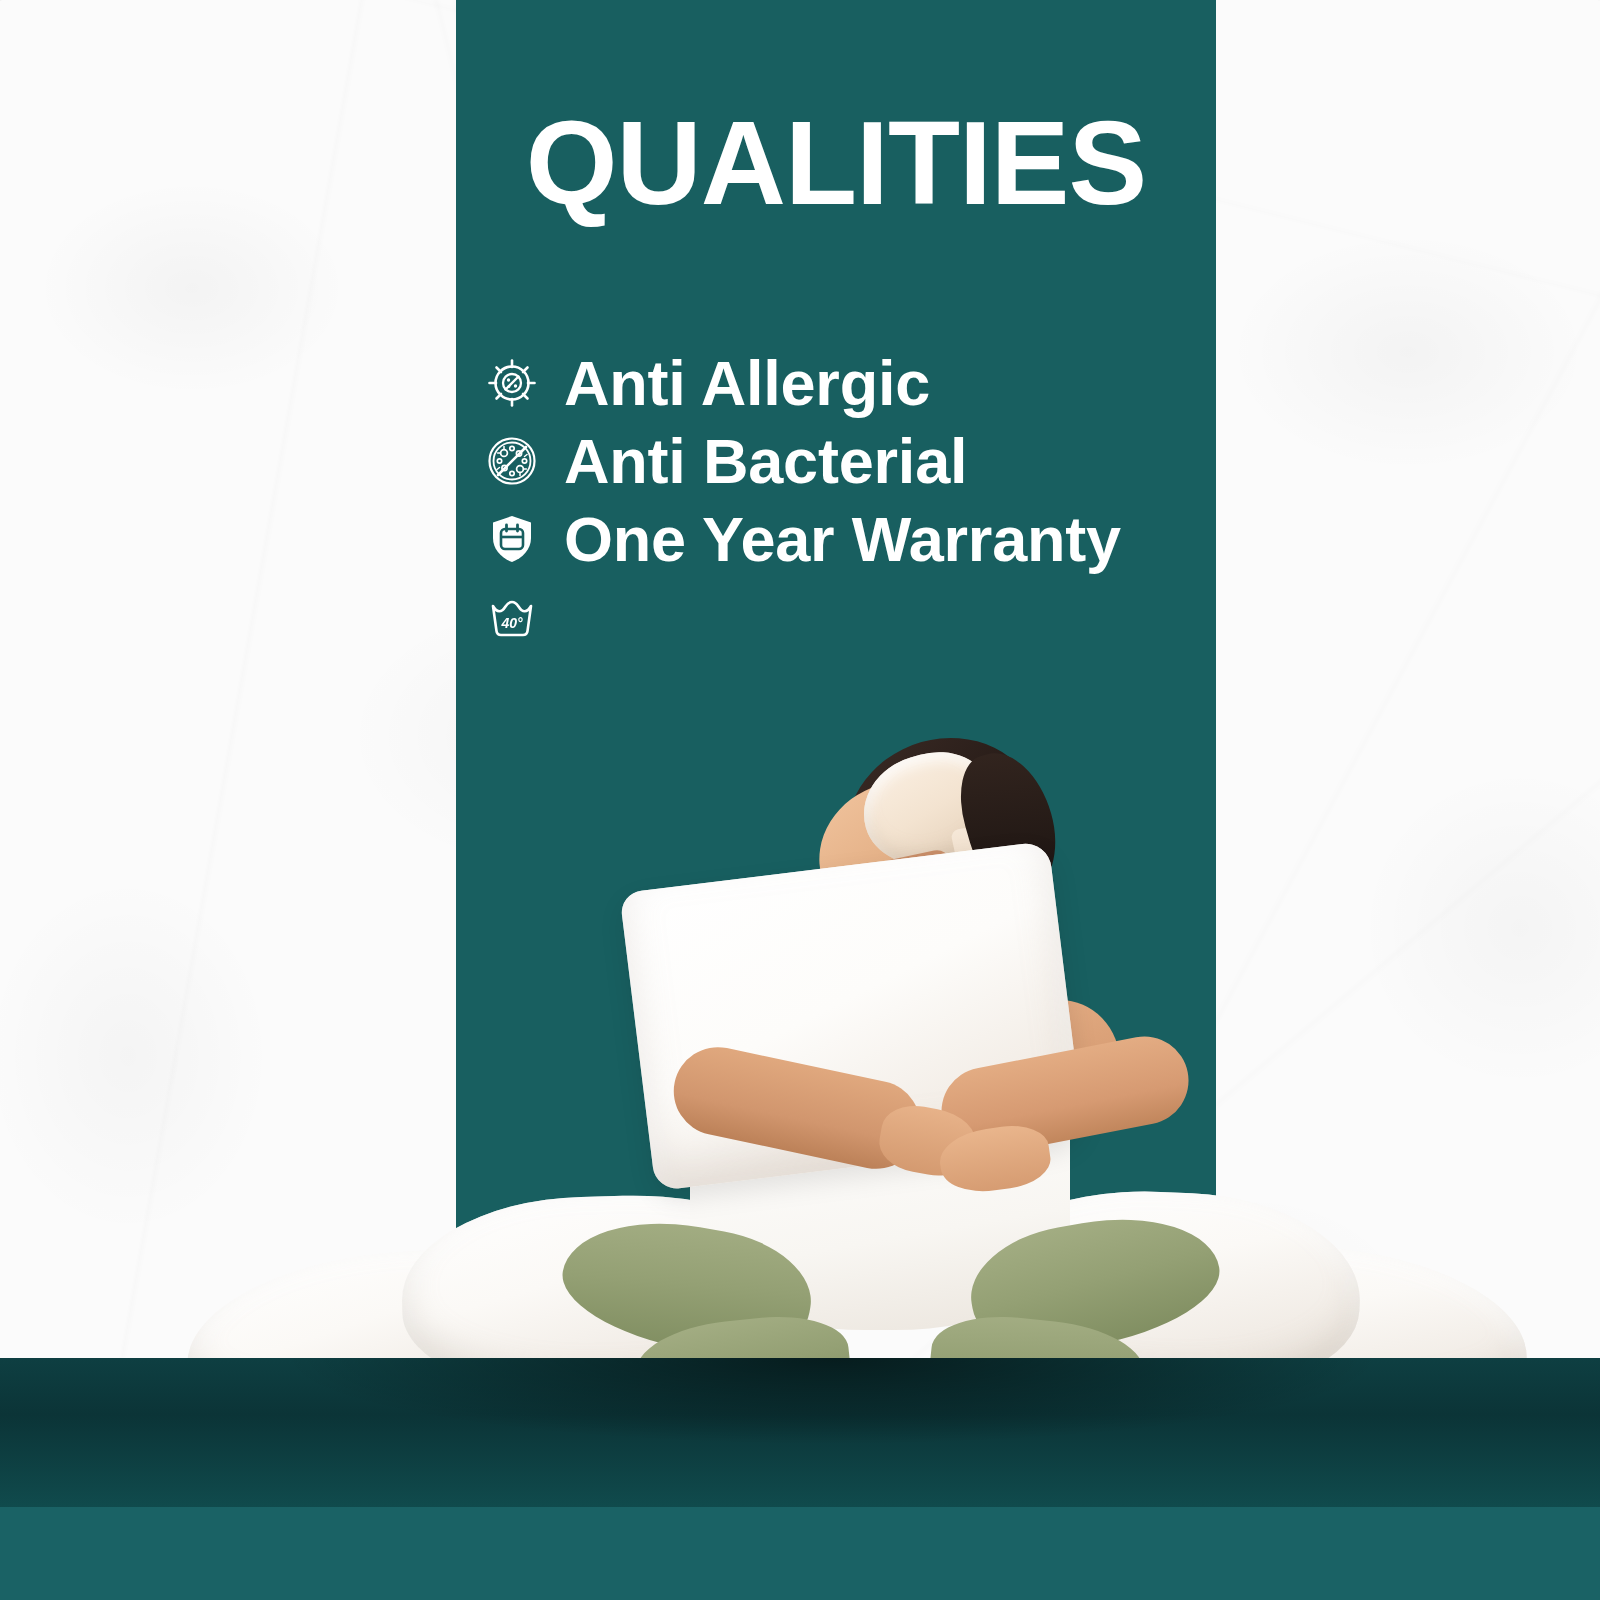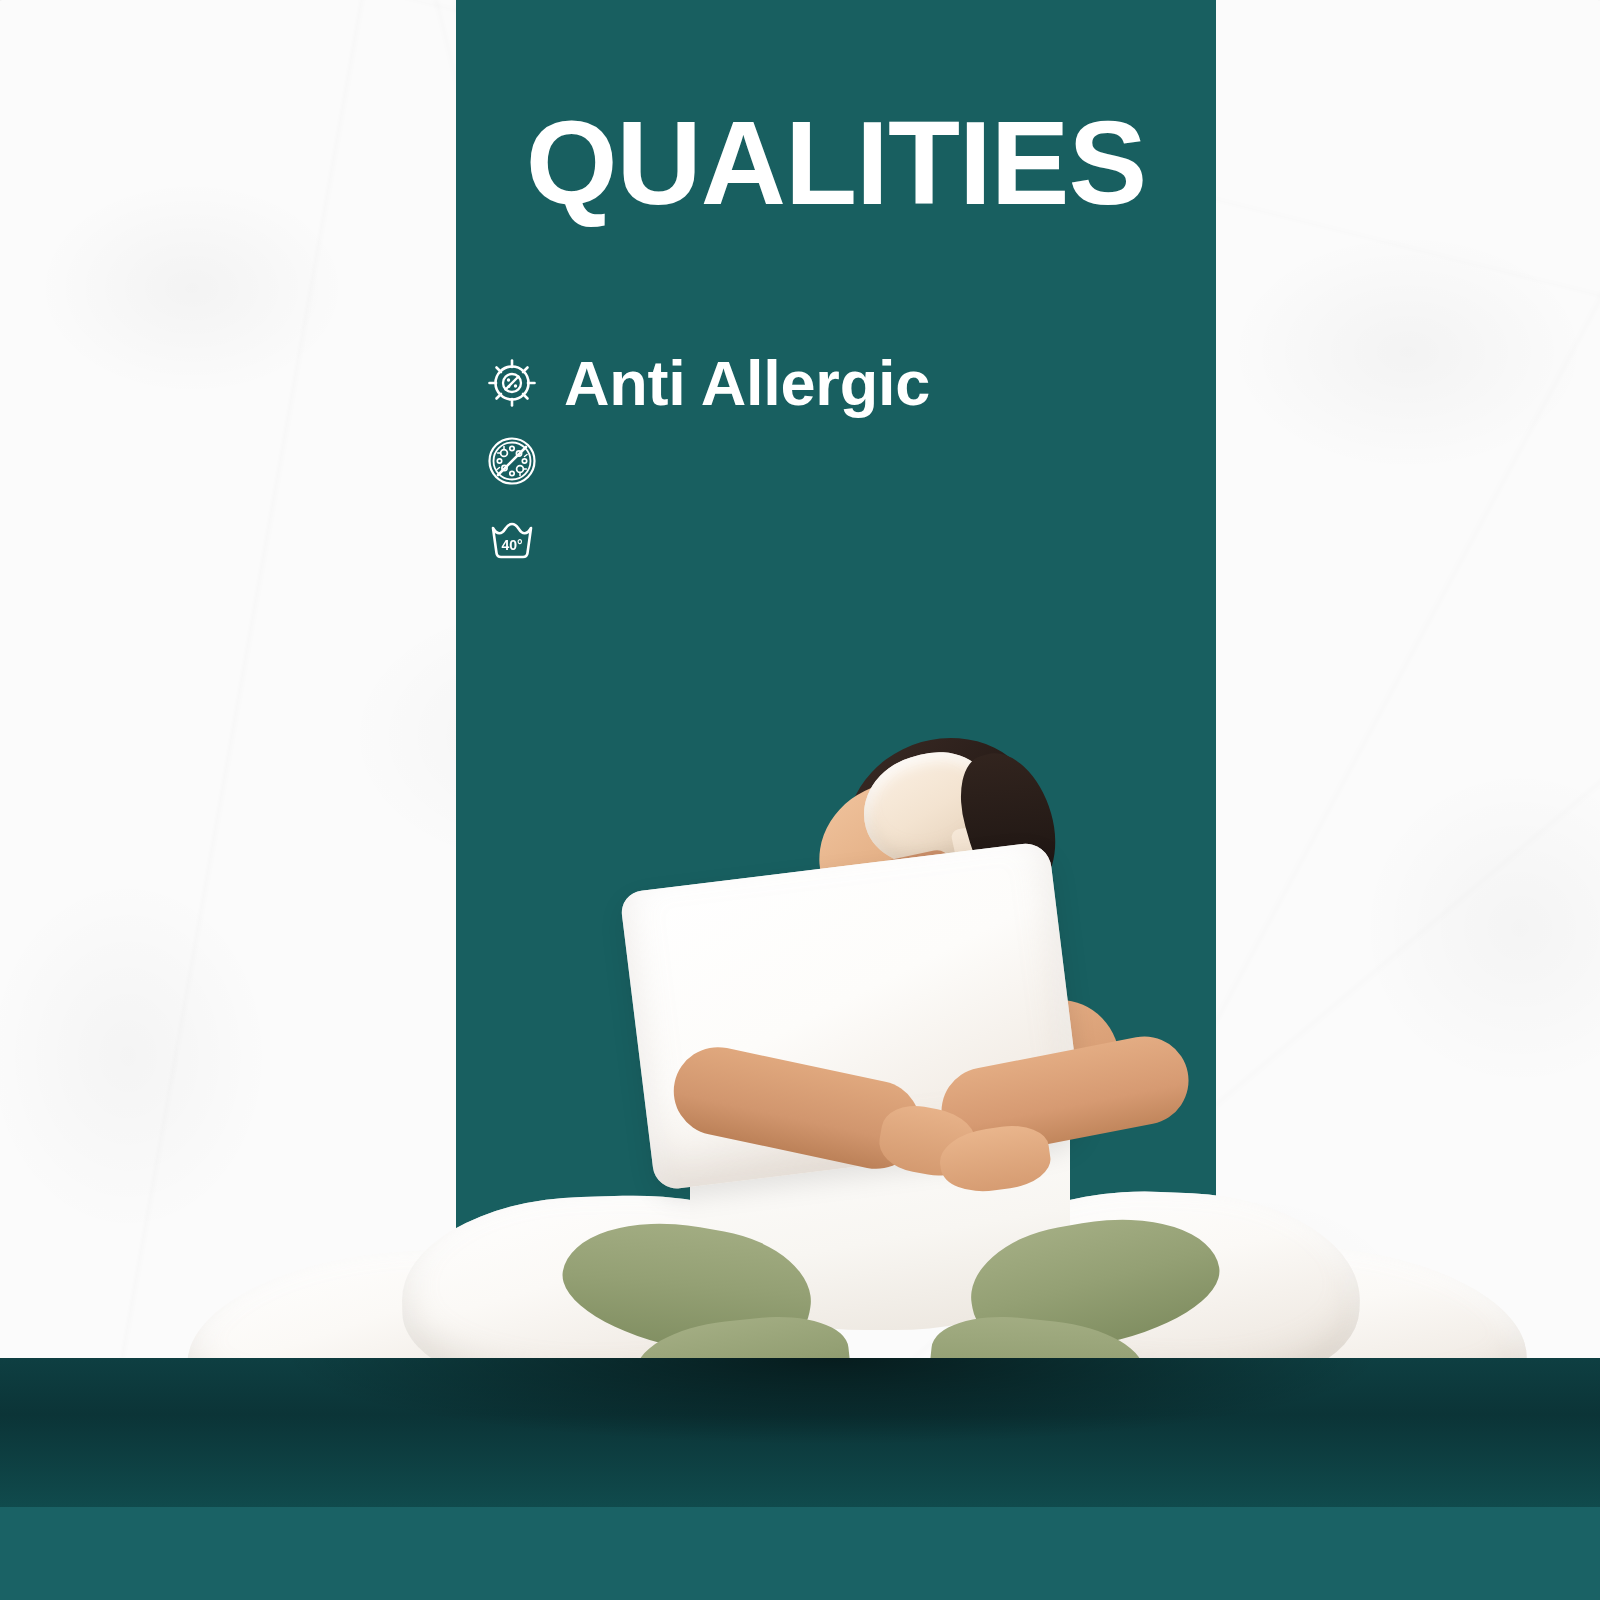--- a/index.html
+++ b/index.html
@@ -73,21 +73,21 @@
   }
   .feature-row {
     display:flex;
     align-items:center;
     height:78px;
     gap:26px;
   }
   .feature-icon {
     width:52px; height:52px;
     flex:0 0 52px;
-    display:flex; align-items:center; justify-content:center;
+    display:flex; align-items:center; justify-content:center;font-style:italic;
   }
   .feature-icon svg { display:block; }
   .feature-label {
     color:#ffffff;
     font-size:63px;
     font-weight:600;
     letter-spacing:-.2px;
     white-space:nowrap;
   }
 
@@ -359,22 +359,35 @@
             <line x1="18" y1="11.6" x2="18" y2="14.6"></line>
             <line x1="11.6" y1="18" x2="14.6" y2="18"></line>
             <line x1="34" y1="37.4" x2="34" y2="40.4"></line>
             <line x1="37.4" y1="34" x2="40.4" y2="34"></line>
             <line x1="38.5" y1="21.5" x2="41" y2="19.5"></line>
             <line x1="13.5" y1="32.5" x2="11" y2="34.5"></line>
           </g>
           <line x1="12" y1="40" x2="40" y2="12" stroke="#fff" stroke-width="2.6" stroke-linecap="round"></line>
         </svg>
       </span>
+      <span class="feature-label">Anti Bacterial</span>
     </div>
 
+    <div class="feature-row">
+      <span class="feature-icon">
+        <svg width="52" height="52" viewBox="0 0 52 52" fill="none">
+          <path d="M26 3 L45 9.5 V25 C45 36.5 36.5 45 26 49 C15.5 45 7 36.5 7 25 V9.5 Z" fill="#fff"></path>
+          <rect x="15" y="16" width="22" height="20" rx="4" fill="none" stroke="#185F60" stroke-width="2.6"></rect>
+          <line x1="15" y1="24" x2="37" y2="24" stroke="#185F60" stroke-width="2.6"></line>
+          <line x1="20.5" y1="12" x2="20.5" y2="18" stroke="#185F60" stroke-width="2.8" stroke-linecap="round"></line>
+          <line x1="31.5" y1="12" x2="31.5" y2="18" stroke="#185F60" stroke-width="2.8" stroke-linecap="round"></line>
+        </svg>
+      </span>
+      <span class="feature-label">One Year Warranty</span>
+    </div>
 
     <div class="feature-row">
       <span class="feature-icon">
         <svg width="52" height="52" viewBox="0 0 52 52" fill="none">
           <path d="M7 15 C11 22 15.5 22 19.5 15.5 C23.5 9.5 28.5 9.5 32.5 15.5 C36.5 22 41 22 45 15
                    L41.5 40 C41.2 42.4 39.4 44 37 44 H15 C12.6 44 10.8 42.4 10.5 40 Z" fill="none" stroke="#fff" stroke-width="2.6" stroke-linejoin="round"></path>
           <text x="26" y="37" text-anchor="middle" fill="#fff" font-family="Liberation Sans, sans-serif" font-size="14" font-weight="700">40°</text>
         </svg>
       </span>
     </div>

